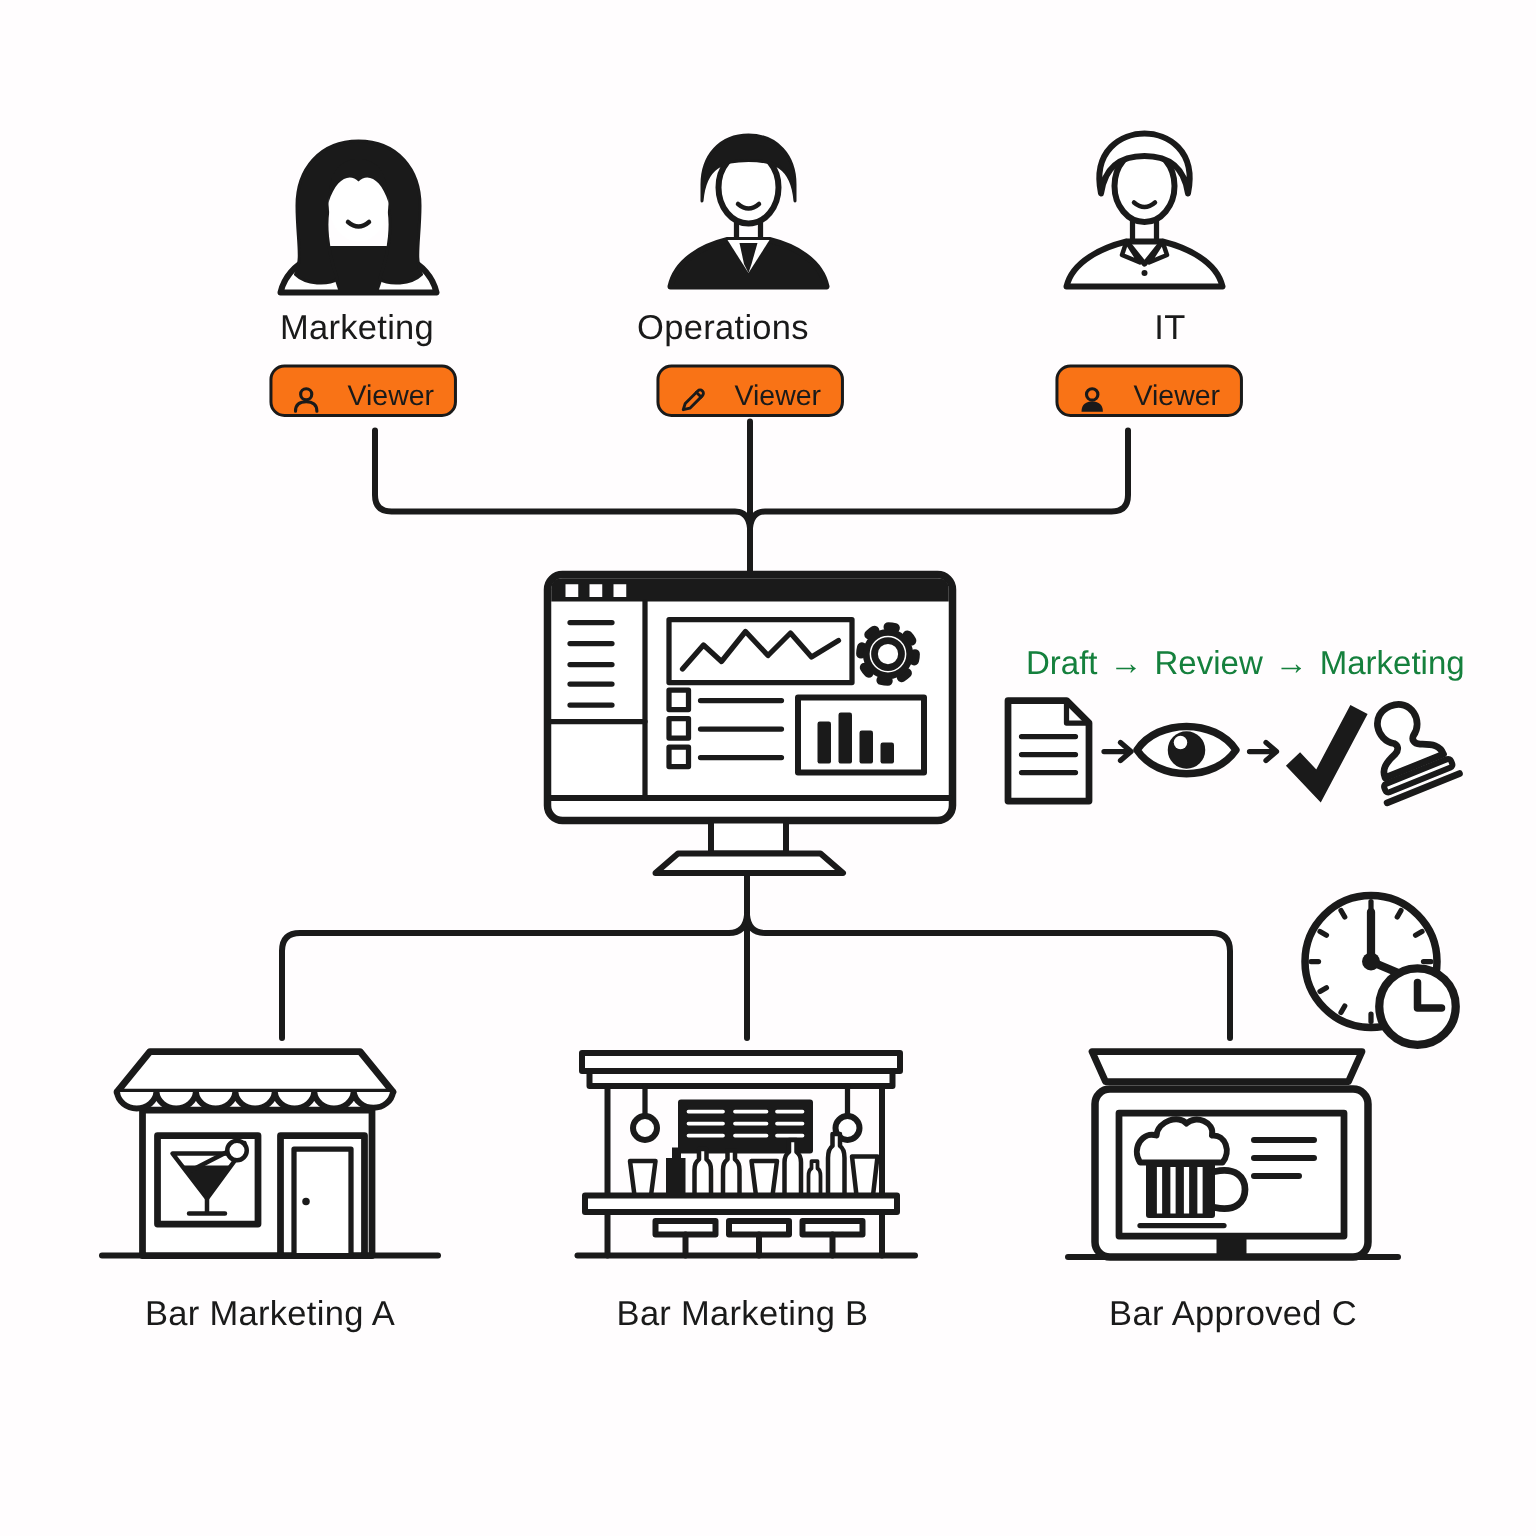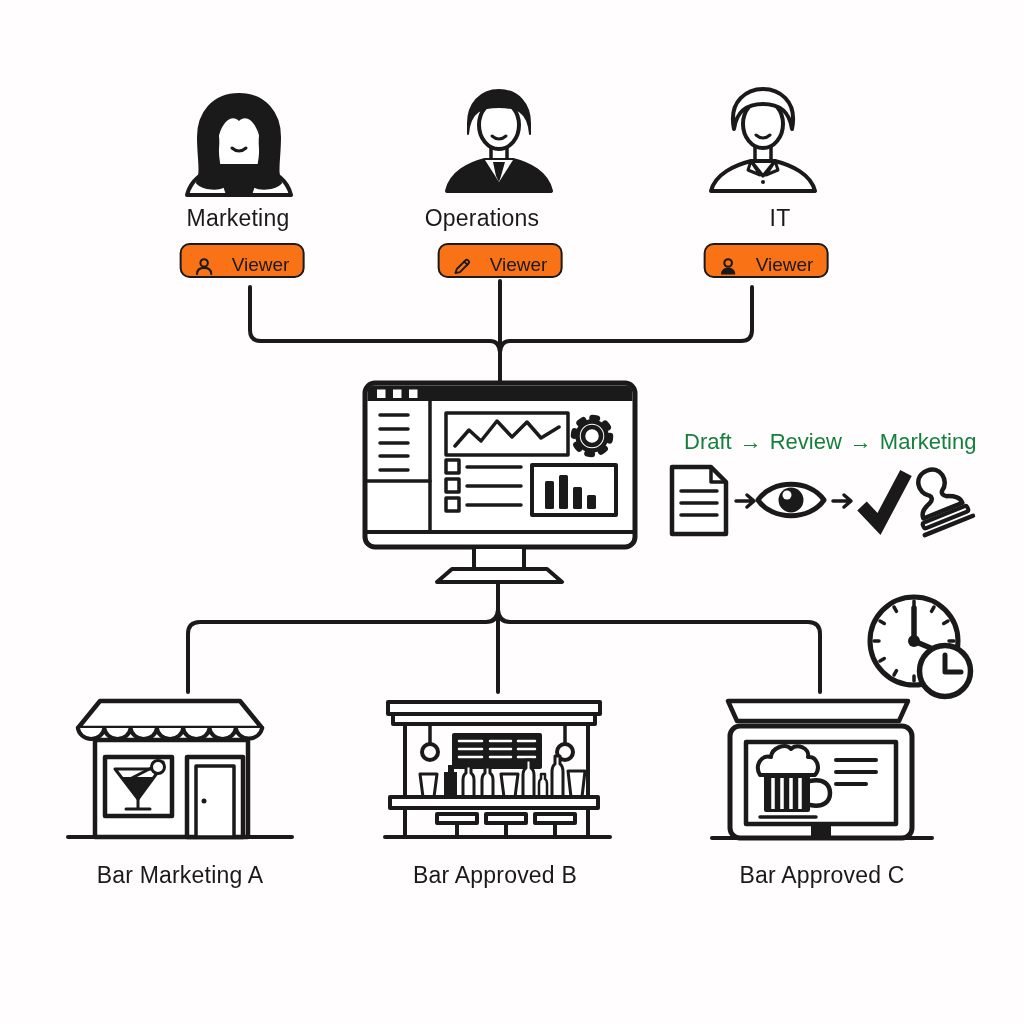--- a/index.html
+++ b/index.html
@@ -271,16 +271,16 @@
 
   <div class="headline">
     <span>Draft</span>
     <span>→</span>
     <span>Review</span>
     <span>→</span>
     <span>Marketing</span>
   </div>
 
   <div class="label loc" style="left:180px">Bar Marketing A</div>
-  <div class="label loc" style="left:495px">Bar Approved B</div>
+  <div class="label loc" style="left:495px">Bar Marketing B</div>
   <div class="label loc" style="left:822px">Bar Approved C</div>
 
 </div>
 
 </body></html>

